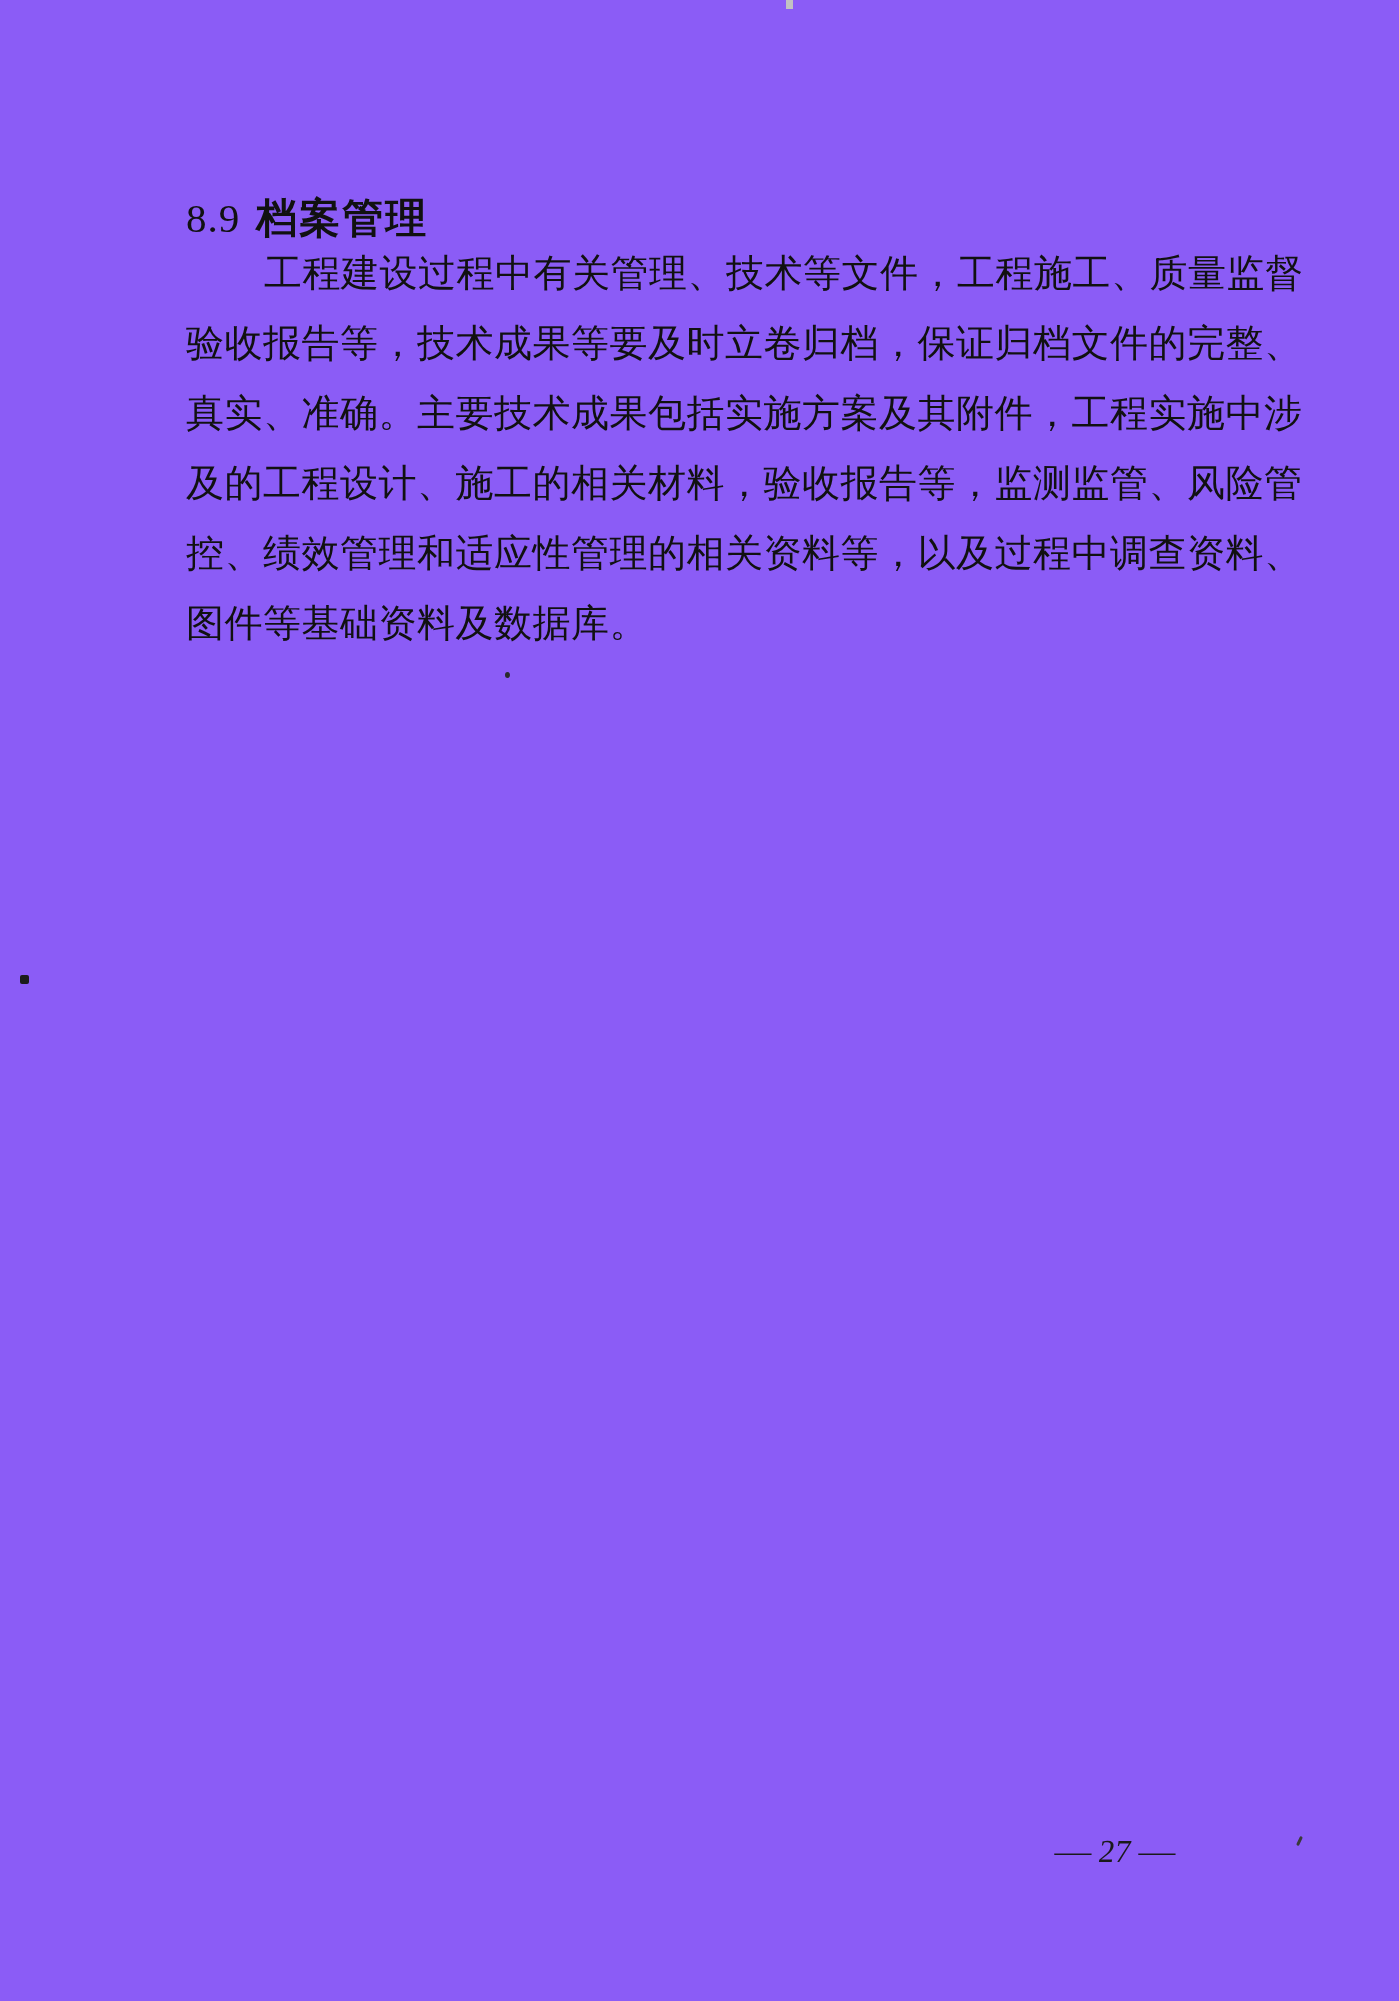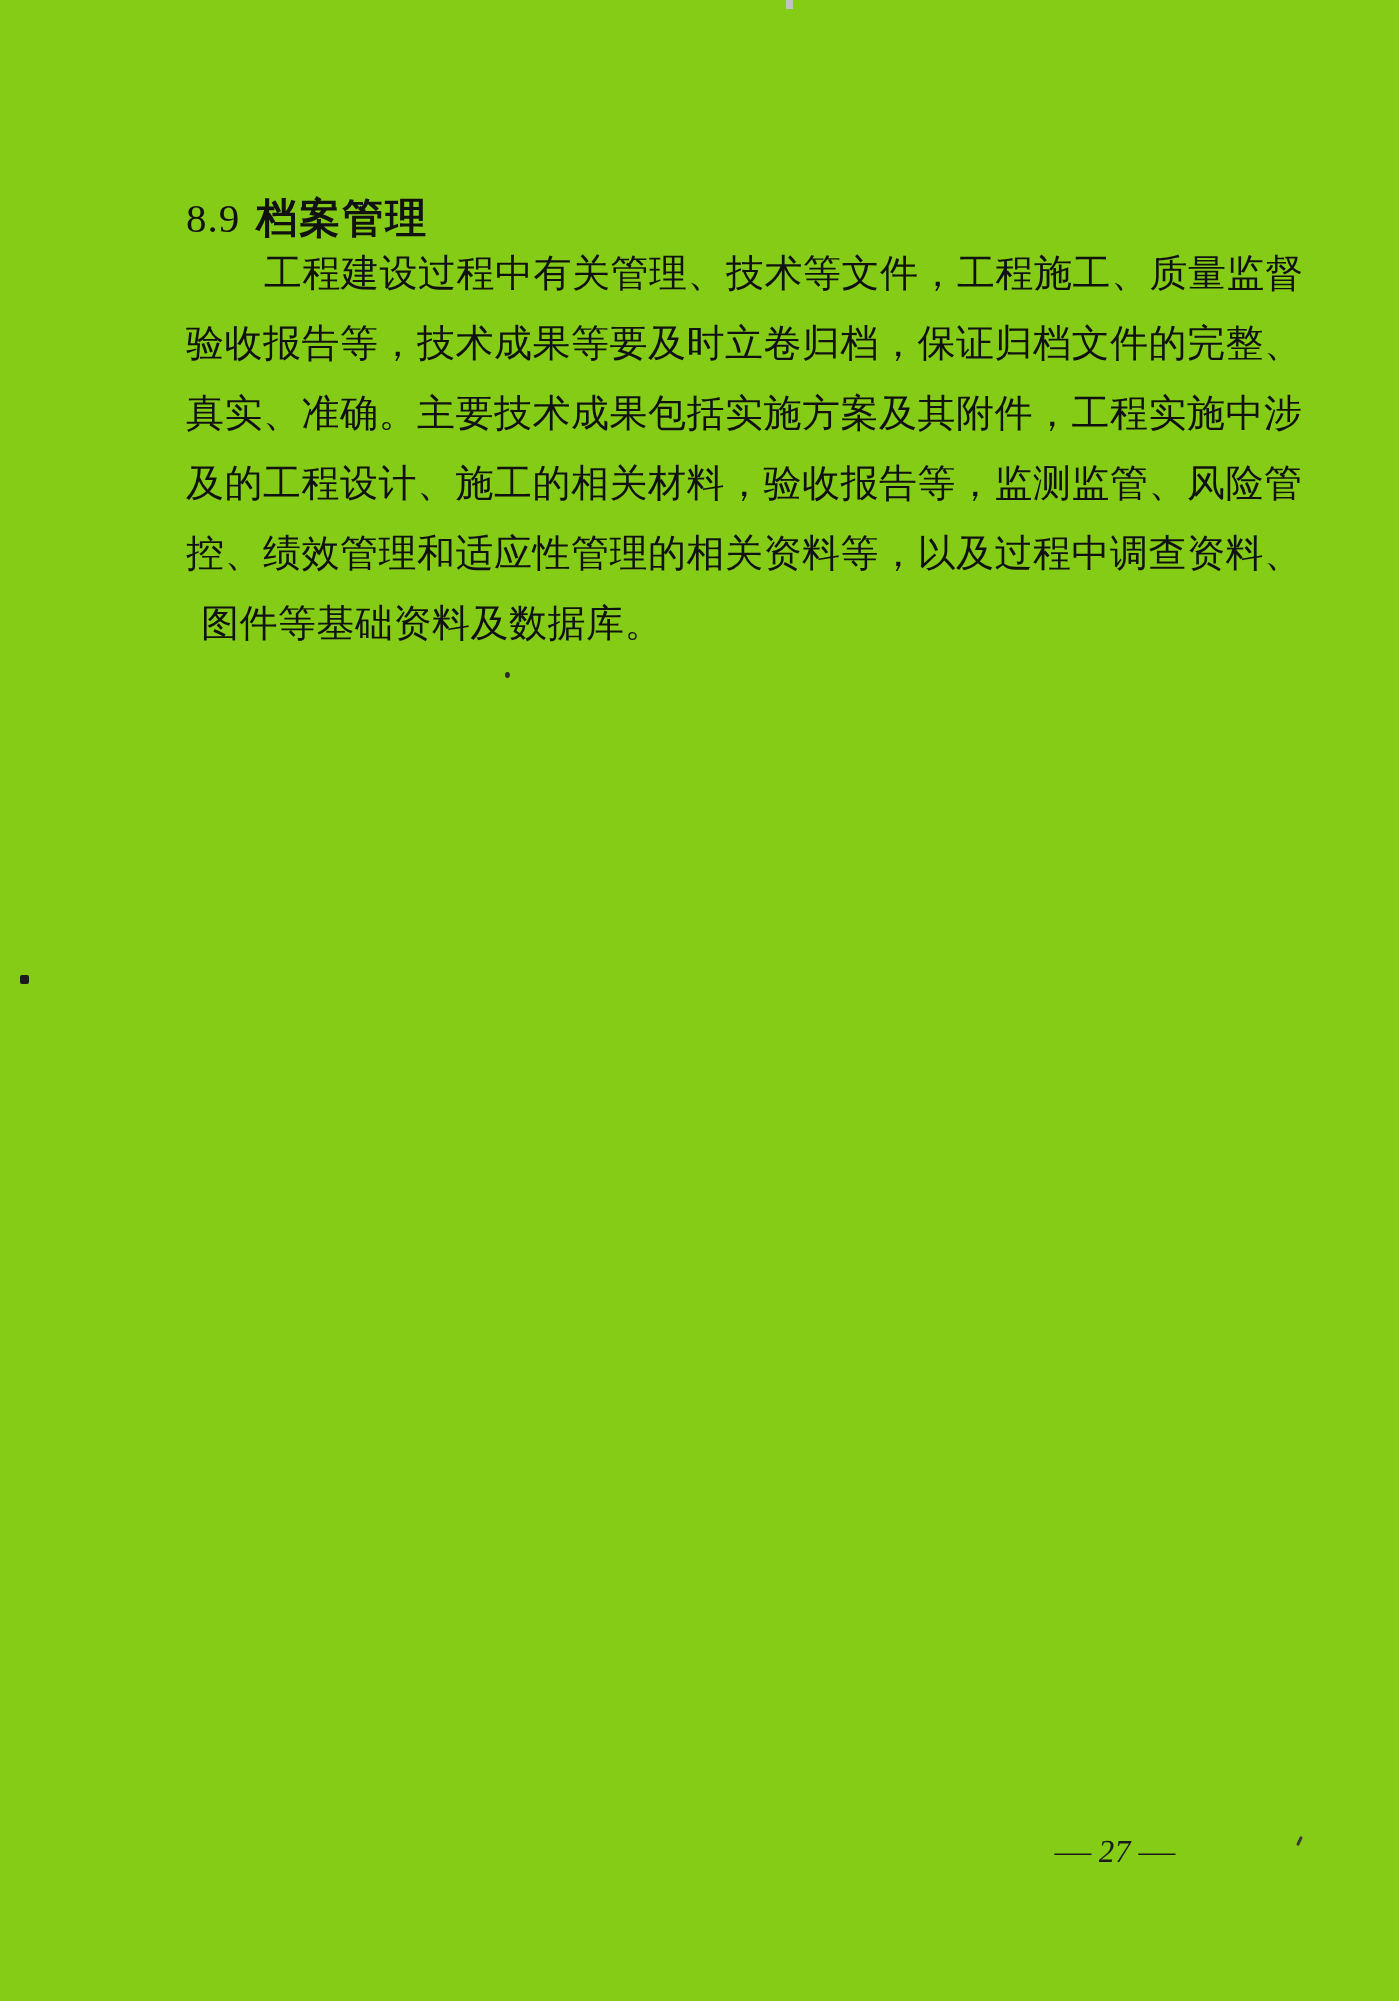--- a/index.html
+++ b/index.html
@@ -11,21 +11,21 @@
     height: 2001px;
     position: relative;
     background: #ffffff;
     overflow: hidden;
     font-family: "Liberation Serif", "DejaVu Serif", serif;
     color: #111111;
   }
   .page {
     position: absolute;
     inset: 0;
-    background: #84cc16;
+    background: #8b5cf6;
   }
   .heading {
     position: absolute;
     left: 186px;
     top: 191px;
     font-size: 41px;
     font-weight: 600;
     letter-spacing: 2px;
     white-space: nowrap;
   }
@@ -50,21 +50,20 @@
     text-align: justify;
     text-align-last: justify;
     white-space: nowrap;
   }
   .para-line.first {
     text-indent: 78px;
   }
   .para-line.last {
     text-align: right;
     text-align-last: left;
-    margin-left: 15px;
   }
   .footer-page-number {
     position: absolute;
     left: 1030px;
     top: 1833px;
     width: 170px;
     font-size: 32px;
     line-height: 36px;
     white-space: nowrap;
     text-align: center;

